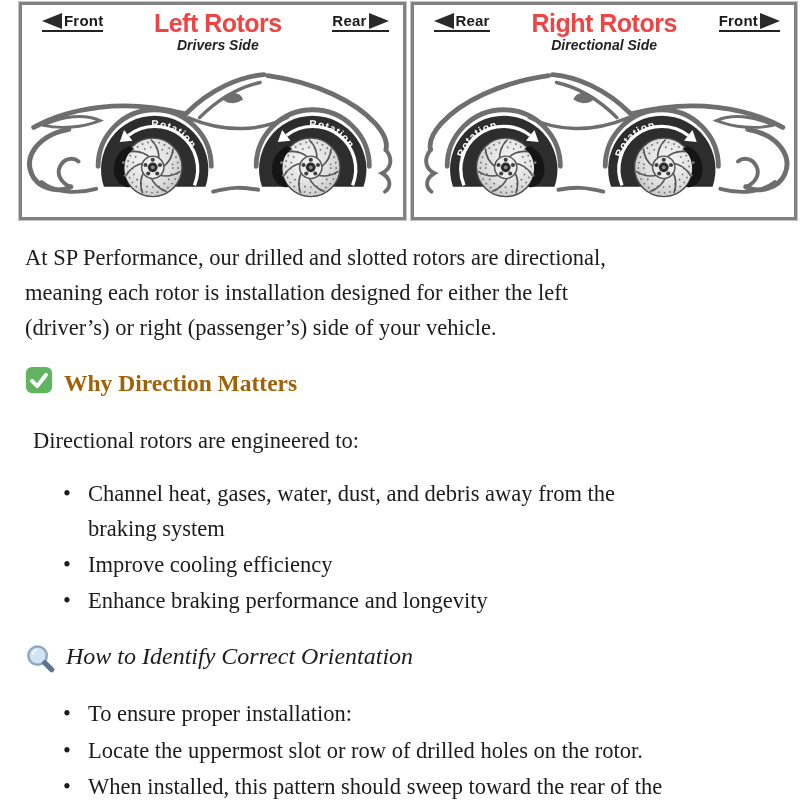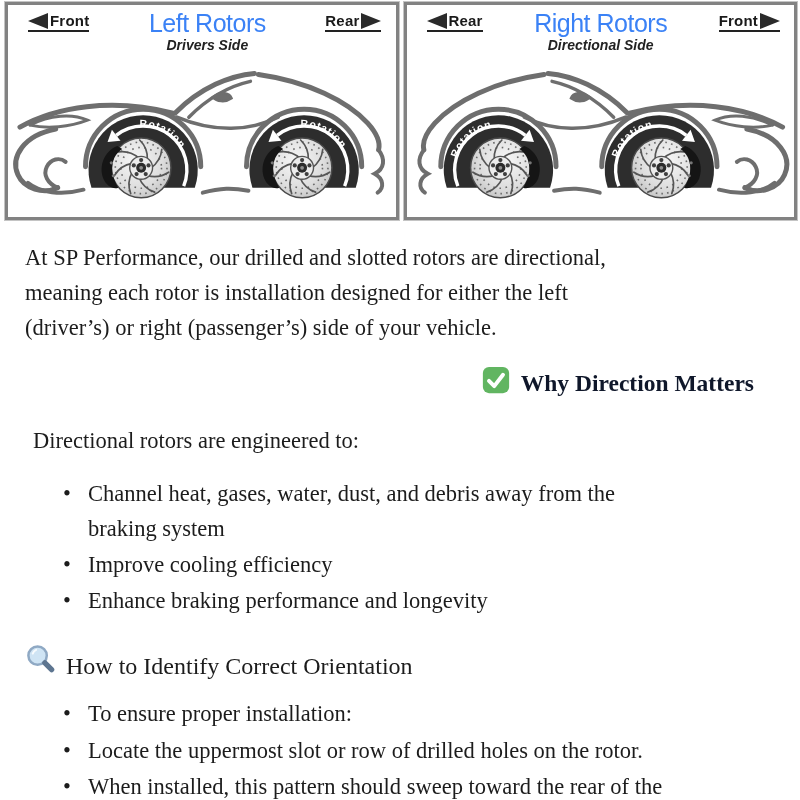--- a/index.html
+++ b/index.html
@@ -1,43 +1,43 @@
 <!DOCTYPE html>
 <html><head>
 <meta charset="utf-8">
 <style>
   html,body{margin:0;padding:0;background:#fff;}
   .page{position:relative;width:800px;height:800px;background:#ffffff;overflow:hidden;
         font-family:"Liberation Serif", serif;color:#1c1c1c;}
 
   
-  .diagram{display:flex;gap:5px;padding:2px 3px 0 5px;height:220px;box-sizing:border-box;}
+  .diagram{display:flex;gap:5px;padding:2px 3px 0 19px;height:220px;box-sizing:border-box;}
   .panel{flex:1;border:3px solid #828282;box-shadow:0 0 0 1px #c4c4c4;background:#fff;
          position:relative;overflow:hidden;}
   .panel-header{display:flex;justify-content:space-between;align-items:flex-start;
                 padding:7px 14px 0 20px;font-family:"Liberation Sans", sans-serif;}
   .dir{display:flex;align-items:center;gap:2px;border-bottom:2.5px solid #222;padding-bottom:1px;}
   .dir-text{font-weight:bold;font-size:15px;color:#1a1a1a;letter-spacing:.2px;}
   .tri{width:0;height:0;border-top:8px solid transparent;border-bottom:8px solid transparent;}
   .tri-left{border-right:20px solid #2a2a2a;}
   .tri-right{border-left:20px solid #2a2a2a;}
   .titles{text-align:center;margin-top:-2px;}
-  .p-title{font-size:25px;font-weight:normal;letter-spacing:-.5px;color:#3b82f6;line-height:1.05;}
+  .p-title{font-size:25px;font-weight:bold;letter-spacing:-.5px;color:#ef4444;line-height:1.05;}
   .p-sub{font-size:14px;font-weight:bold;font-style:italic;color:#222;margin-top:1px;}
   .car{position:absolute;left:0;bottom:0;width:100%;height:152px;}
   .rot-text{font-family:"Liberation Sans", sans-serif;font-size:10.5px;font-weight:bold;
             fill:#ffffff;letter-spacing:.8px;}
 
   
   .content{padding:8px 46px 0 25px;}
   .intro{font-size:22.5px;line-height:35px;margin:12px 0 0 0;white-space:pre-line;}
   .h-check{display:flex;align-items:center;gap:11px;margin:21px 0 0 0;
-           font-size:23.5px;font-weight:bold;color:#0f172a;justify-content:flex-end;}
-  .h-mag{display:flex;align-items:flex-end;gap:10px;margin:25px 0 0 0;
-         font-size:24px;font-weight:normal;color:#1c1c1c;}
+           font-size:23.5px;font-weight:bold;color:#a16207;}
+  .h-mag{display:flex;align-items:flex-start;gap:10px;margin:25px 0 0 0;
+         font-size:24px;font-weight:normal;color:#1c1c1c;font-style:italic;}
   .lead{font-size:22.5px;line-height:35px;margin:23px 0 0 8px;}
   ul.blist{list-style:none;margin:18px 0 0 0;padding:0 0 0 38px;}
   ul.blist li{position:relative;padding-left:25px;font-size:22.5px;line-height:35px;
               margin-bottom:1px;white-space:pre-line;max-width:680px;}
   ul.blist li::before{content:"\2022";position:absolute;left:0;top:0;font-size:22.5px;}
   ul.blist2{margin-top:16px;}
   ul.blist2 li{line-height:35.5px;}
   .emoji{flex:0 0 auto;display:inline-block;}
 </style>
 </head>

